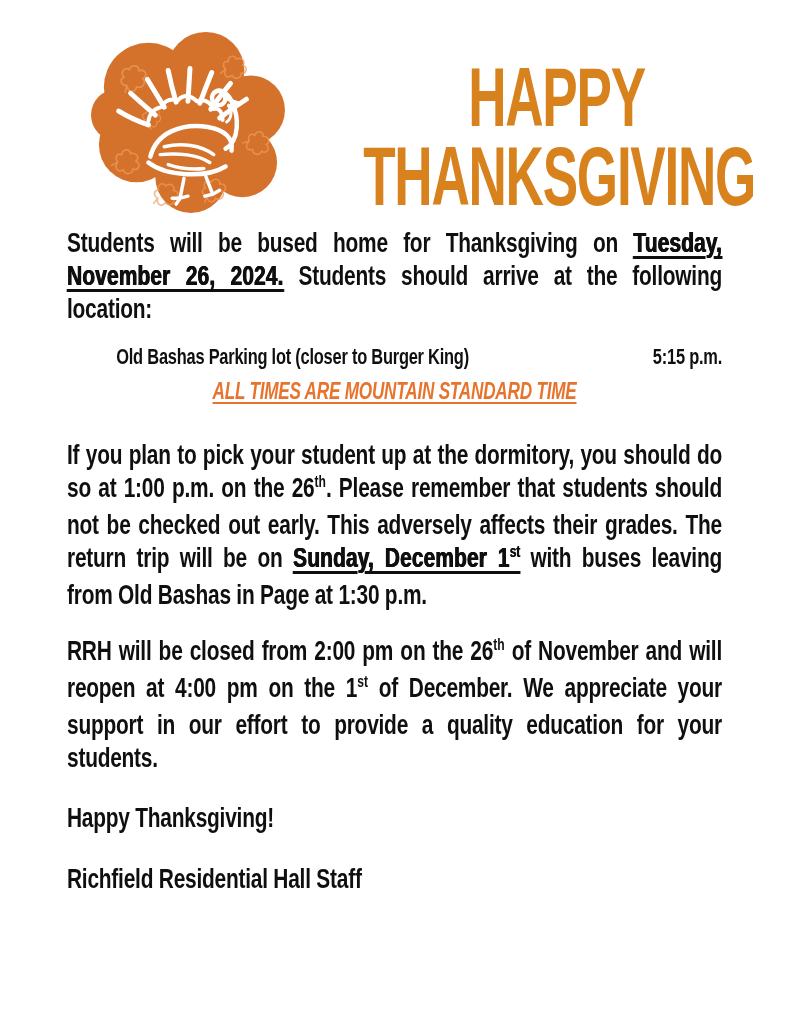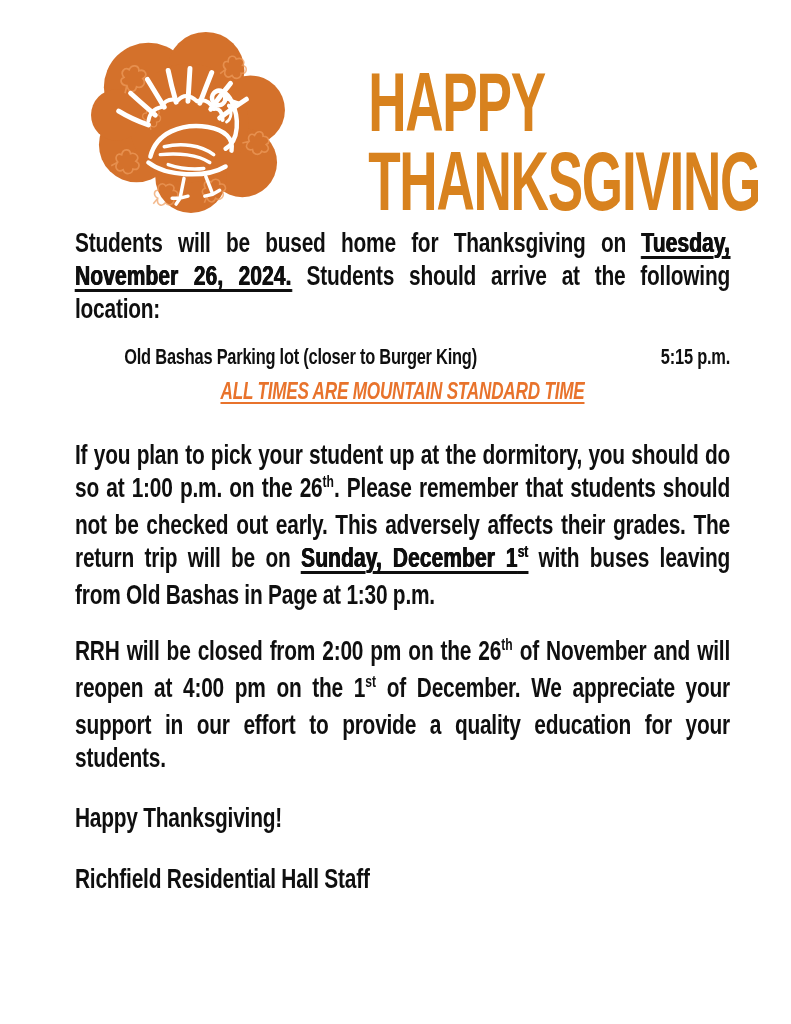--- a/index.html
+++ b/index.html
@@ -1,28 +1,28 @@
 <!DOCTYPE html>
 <html style="--title-orange: #D8821E; --turkey-orange: #D4712B; --leaf-orange: #EE9D5E; --accent-orange: #E8732C; --text-black: #0F0F0F;"><head>
 <meta charset="utf-8">
 <style>
   html, body { margin:0; padding:0; background:#ffffff; }
   body { font-family:"Liberation Sans", sans-serif; }
   .page { position:relative; width:791px; height:1024px; background:#fff; overflow:hidden; color:var(--text-black,#0f0f0f); }
 
   
   .turkey { position:absolute; left:84px; top:26px; width:204px; height:188px; }
-  .title { position:absolute; left:280px; top:54px; width:440px; margin:9px;
-           text-align:left; font-weight:bold; color:var(--title-orange,#D8821E);
+  .title { position:absolute; left:280px; top:54px; width:440px; margin:4px;
+           text-align:right; font-weight:bold; color:var(--title-orange,#D8821E);
            line-height:79px; letter-spacing:-2px; }
   .title-line { display:block; transform:scaleX(0.64); transform-origin:50% 50%;
                 white-space:nowrap; font-size:83px; }
 
   
-  .content { position:absolute; left:75px; top:226px; width:655px; }
+  .content { position:absolute; left:67px; top:226px; width:655px; }
   .cond { width:878px; transform:scaleX(0.746); transform-origin:0 0;
           font-size:28px; font-weight:bold; line-height:33px; letter-spacing:-0.3px;
           color:var(--text-black,#0f0f0f); }
   .para { margin:0; }
   .justify { text-align:justify; }
 
   .schedule-row { margin-top:19px; display:flex; justify-content:space-between;
                   align-items:baseline; font-size:22px; line-height:26px; padding-left:66px; }
   .notice { margin-top:8px; text-align:center; font-style:italic; font-weight:bold;
             color:var(--accent-orange,#E8732C); font-size:23px; line-height:26px;

